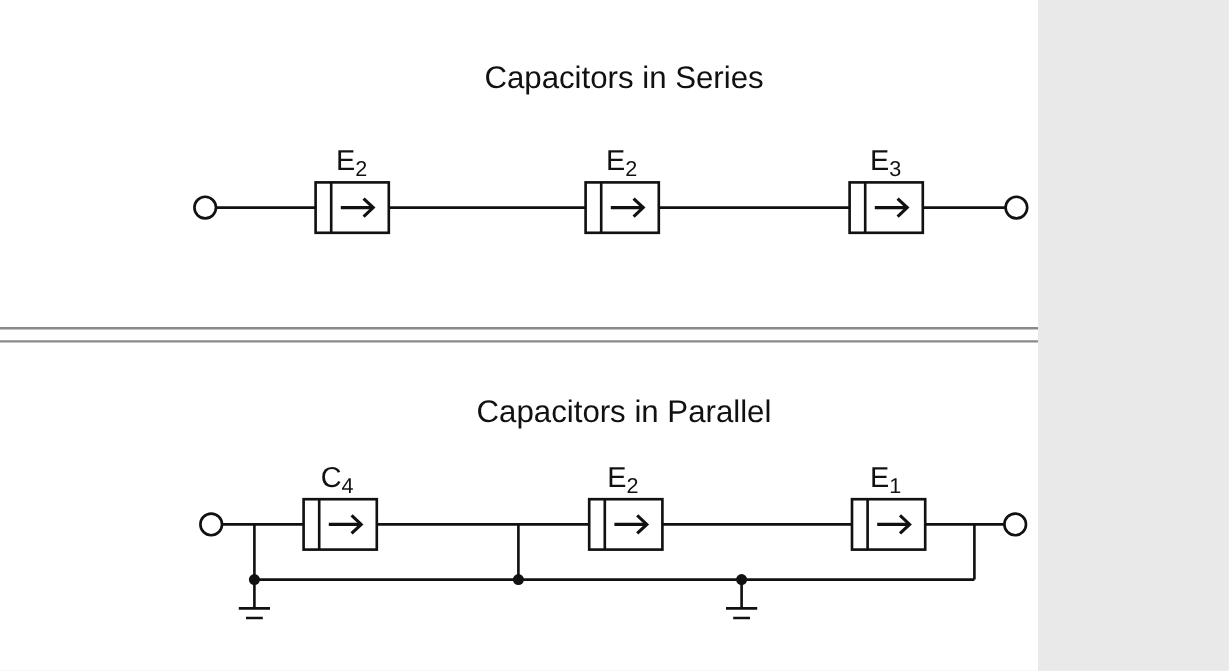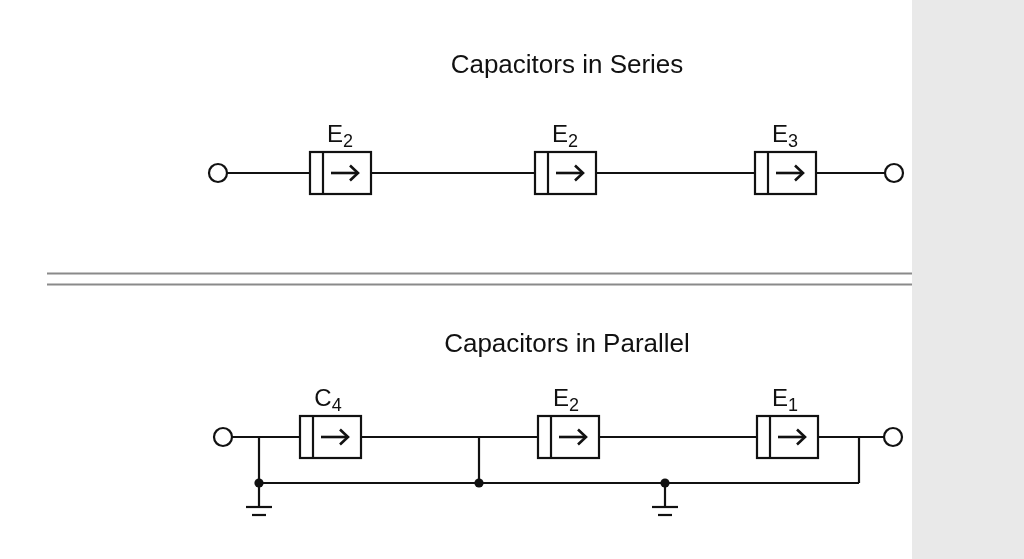--- a/index.html
+++ b/index.html
@@ -3,21 +3,20 @@
 <meta charset="utf-8">
 <style>
   html, body { margin: 0; padding: 0; }
   body { background: #e9e9e9; font-family: "Liberation Sans", sans-serif; }
   .page {
     position: relative;
     width: 865px;
     height: 559px;
     background: #ffffff;
     overflow: hidden;
-    padding-left: 47px;
   }
   svg { display: block; }
   .title {
     font-family: "Liberation Sans", sans-serif;
     font-size: 26px;
     fill: #111111;
   }
   .comp-label {
     font-family: "Liberation Sans", sans-serif;
     font-size: 24px;

